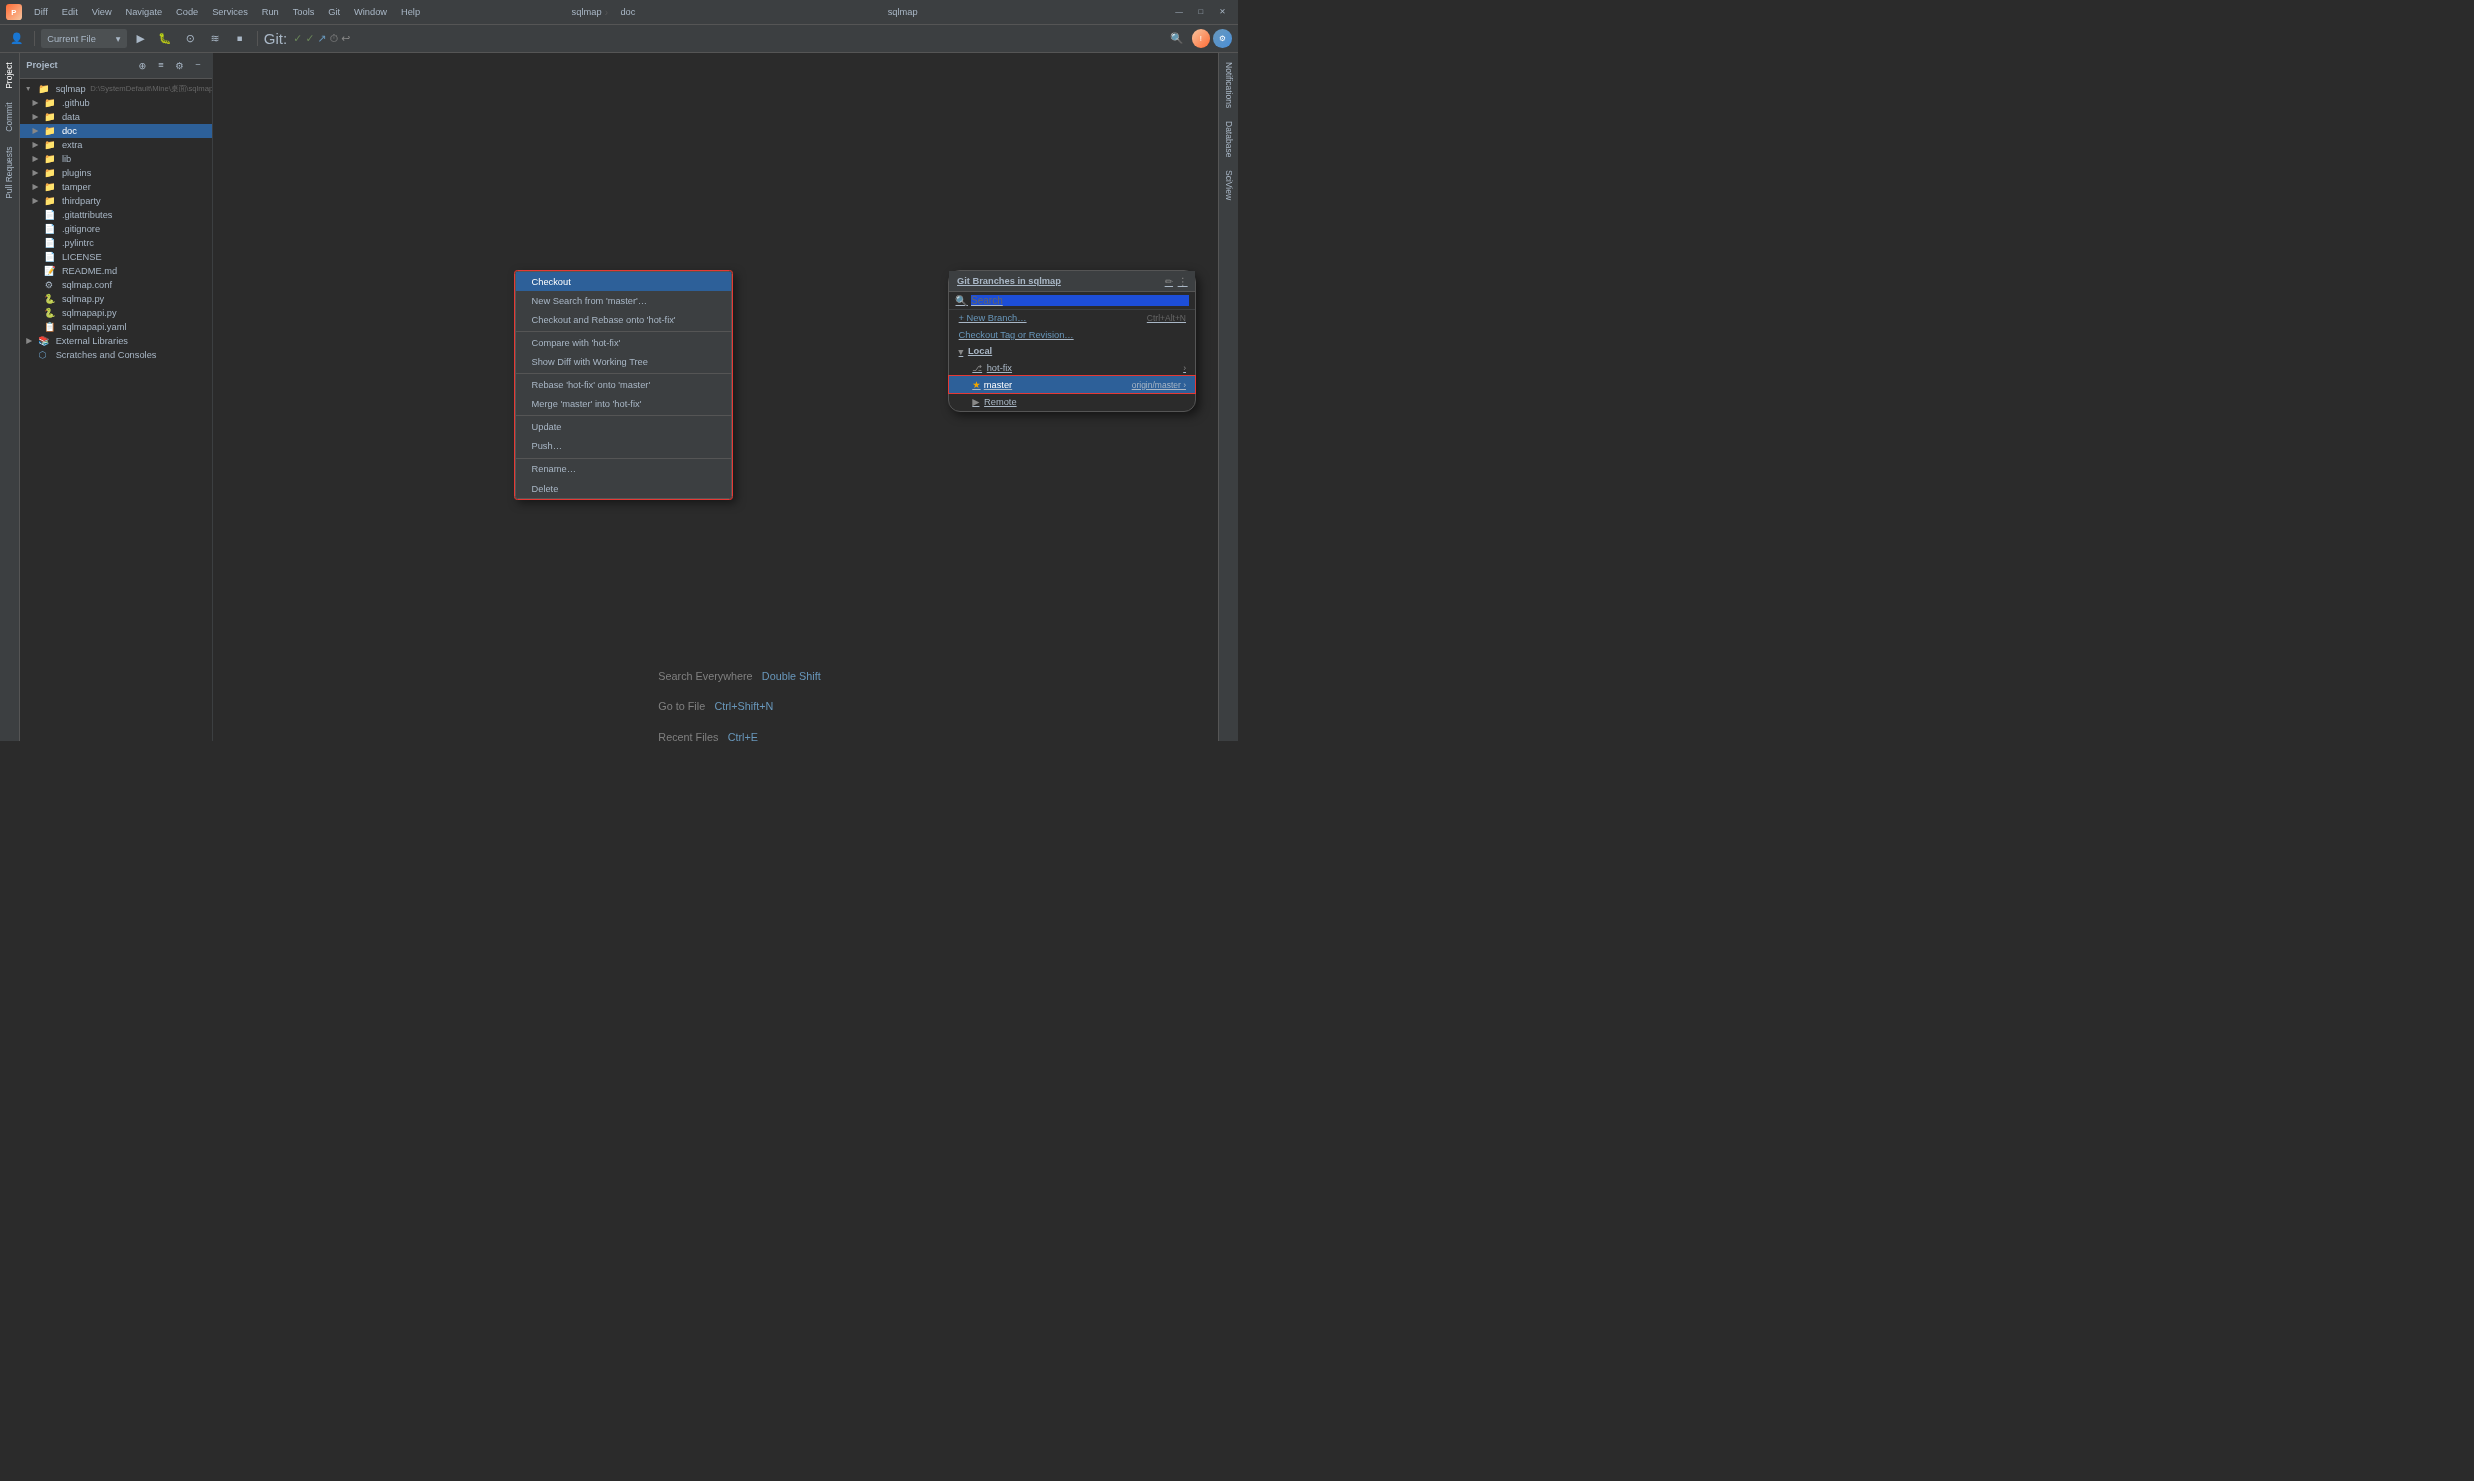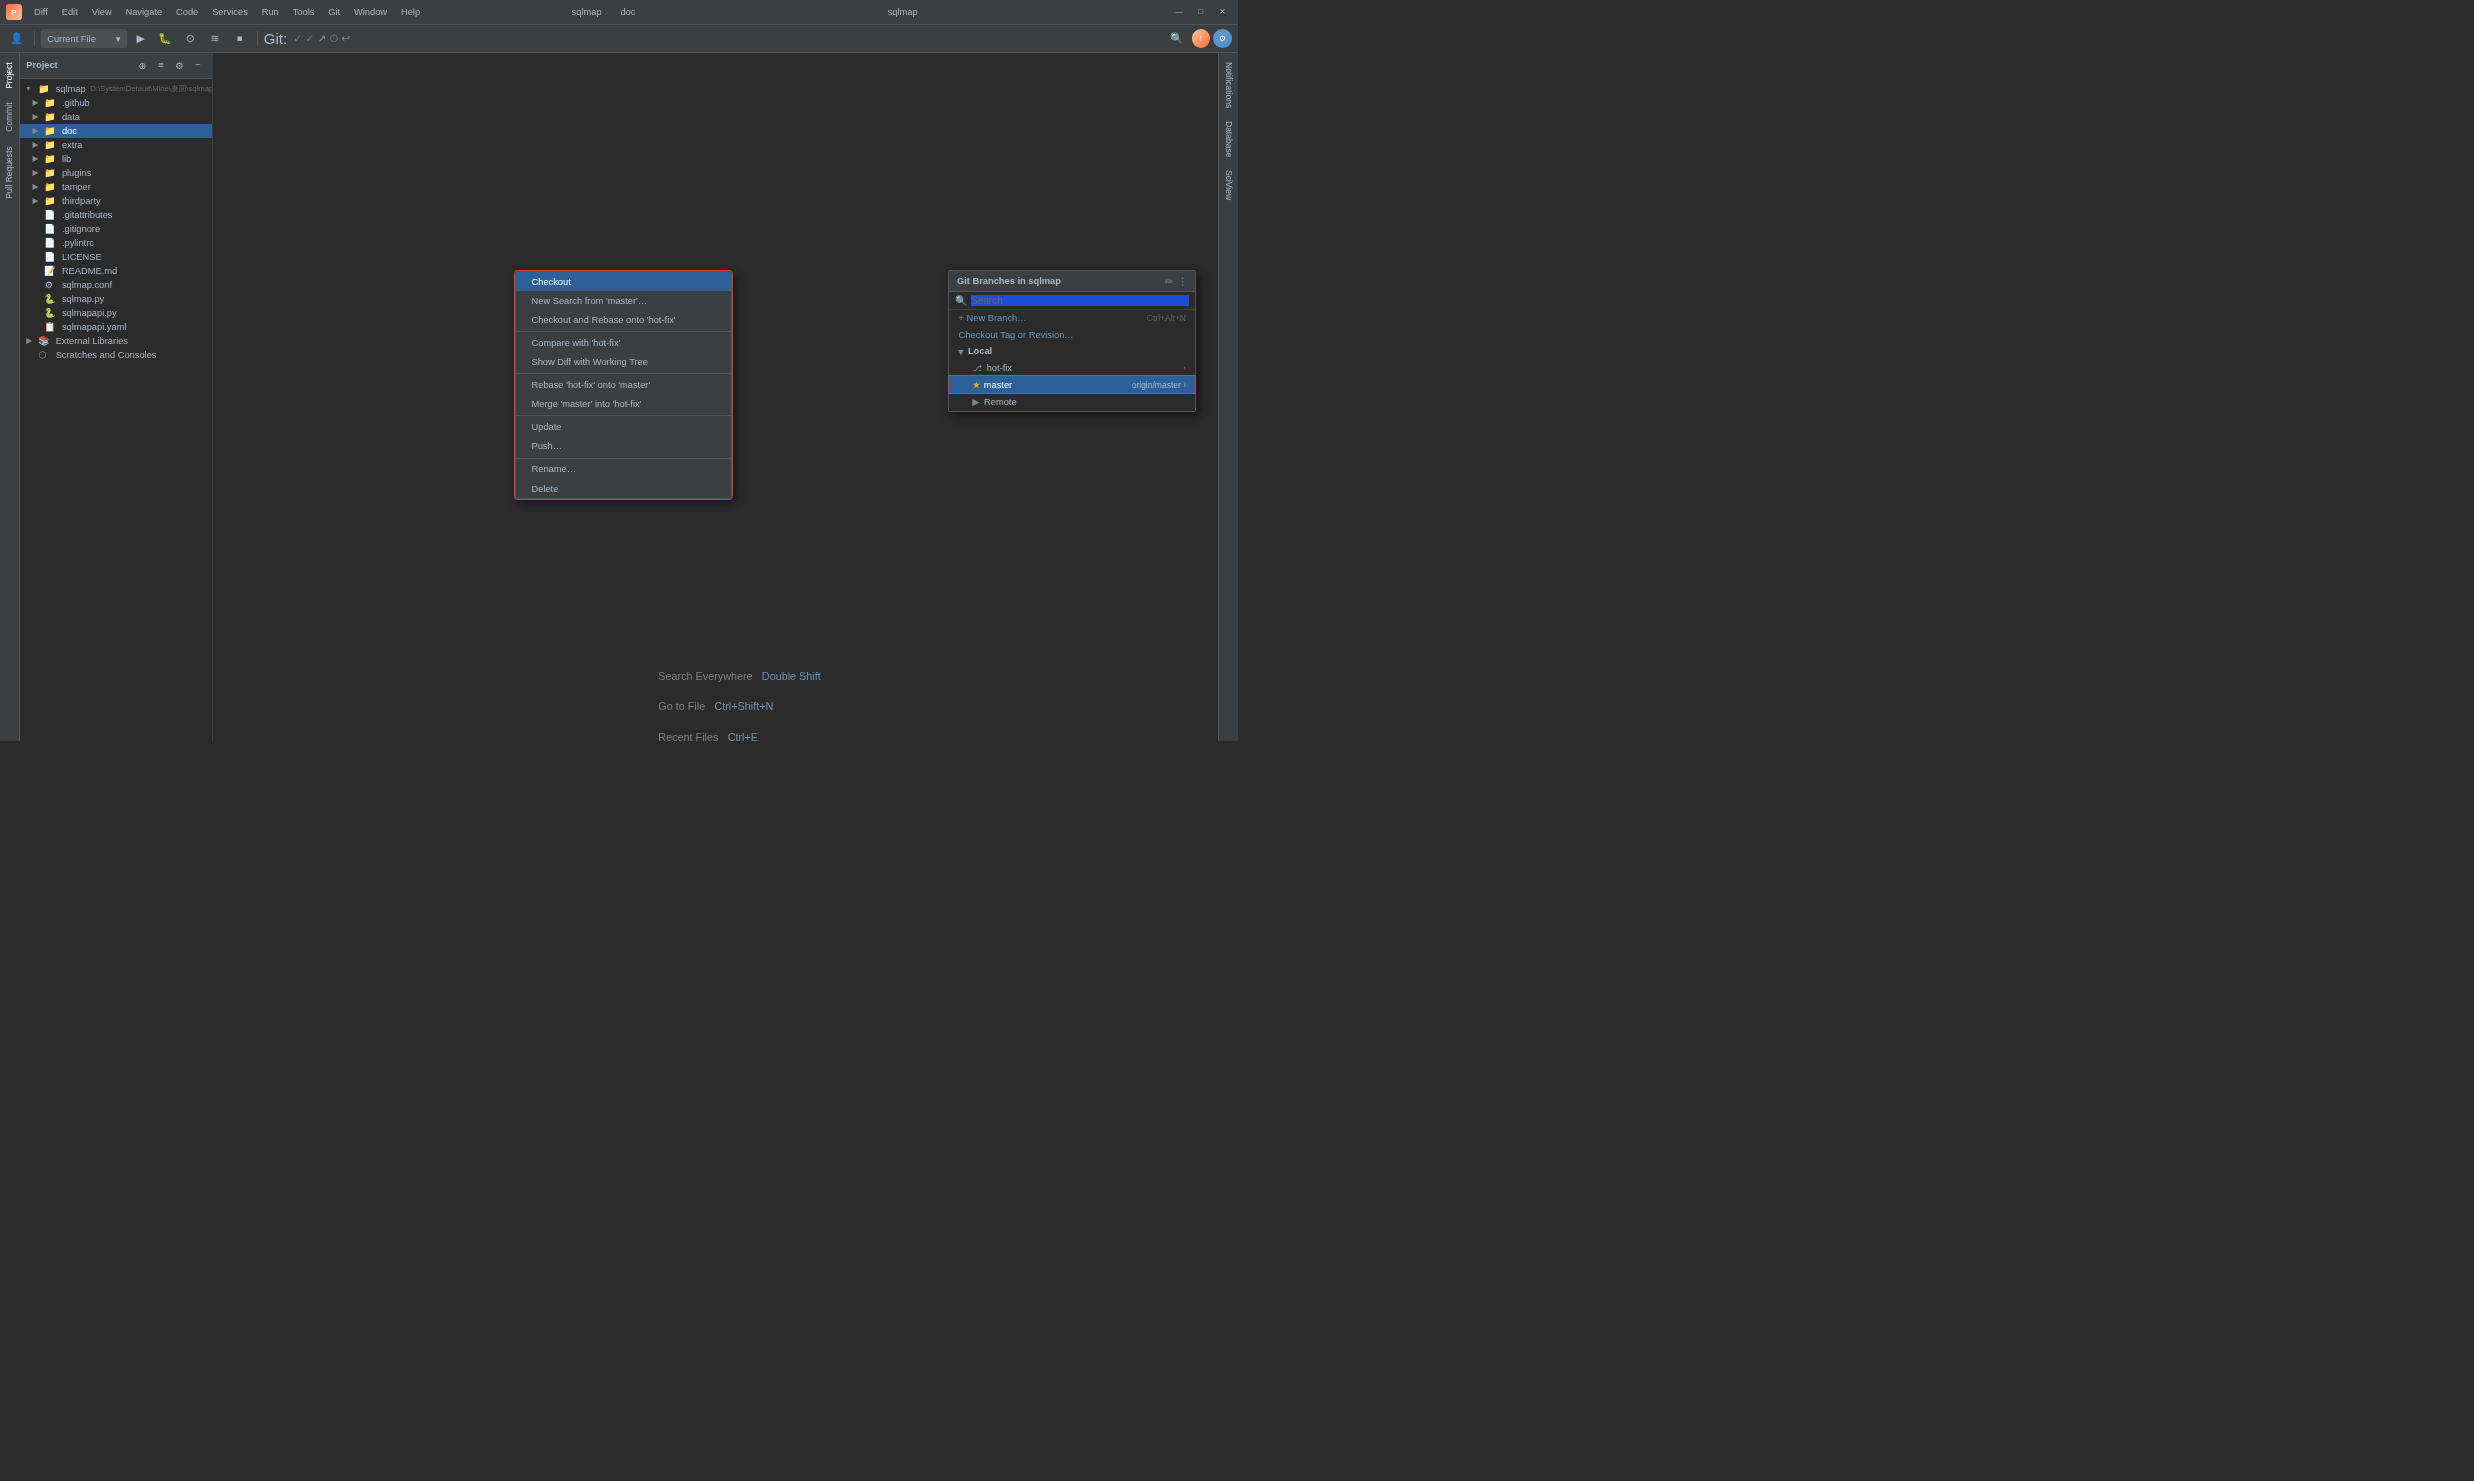--- a/index.html
+++ b/index.html
@@ -291,23 +291,24 @@
     }
 
     
     #git-branches-panel {
       position: absolute;
       top: 217px;
       right: 21.7px;
       width: 248px;
       background: #2b2b2b;
       border: 0.8px solid #555;
-      border-radius: 2px;
+      border-radius: 12px;
       z-index: 50;
       box-shadow: 3.1px 3.1px 9.3px rgba(0,0,0,0.5);
+      text-decoration: underline;
     }
     #git-branches-header {
       display: flex; align-items: center;
       padding: 4.6px 7.7px;
       background: #3c3f41;
       border-bottom: 0.8px solid #555;
     }
     #git-branches-header .gbh-title {
       flex: 1; font-size: 9.3px; font-weight: bold; color: #a9b7c6;
     }

